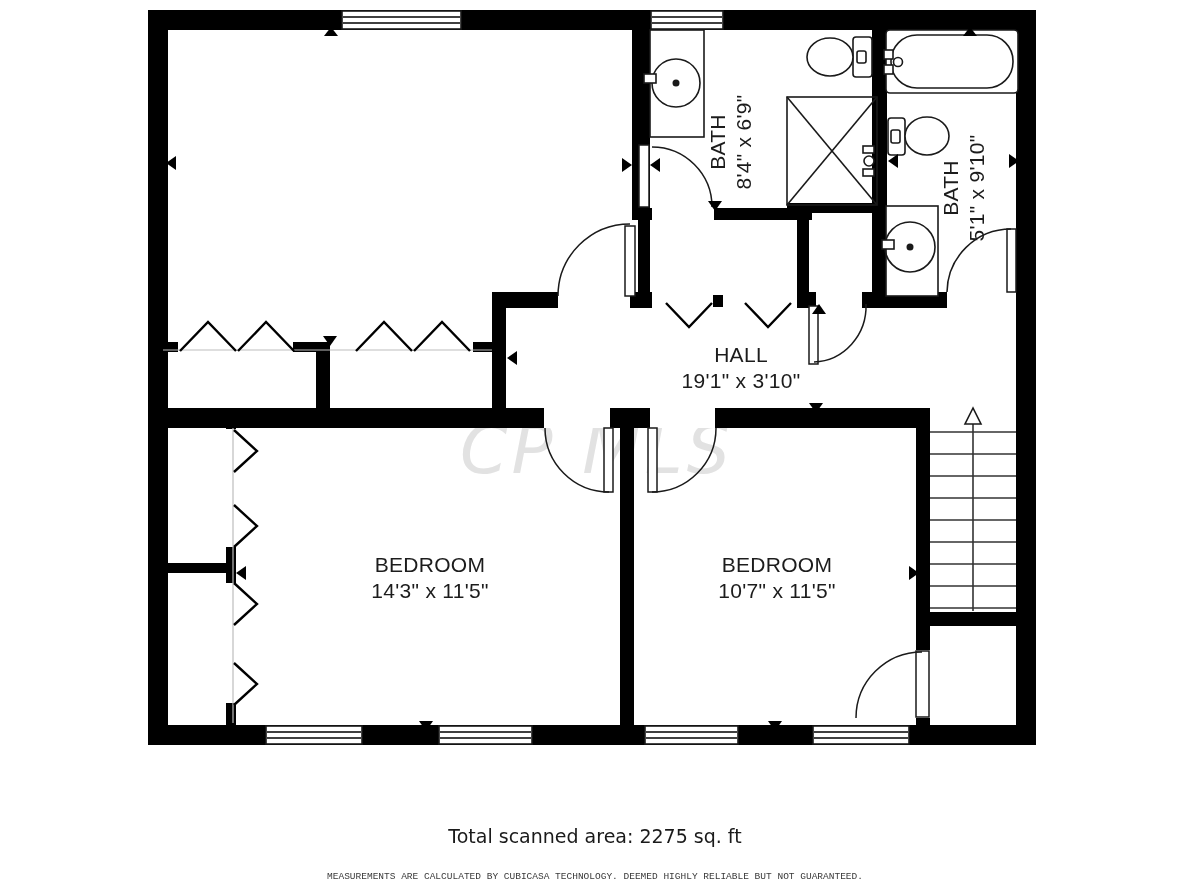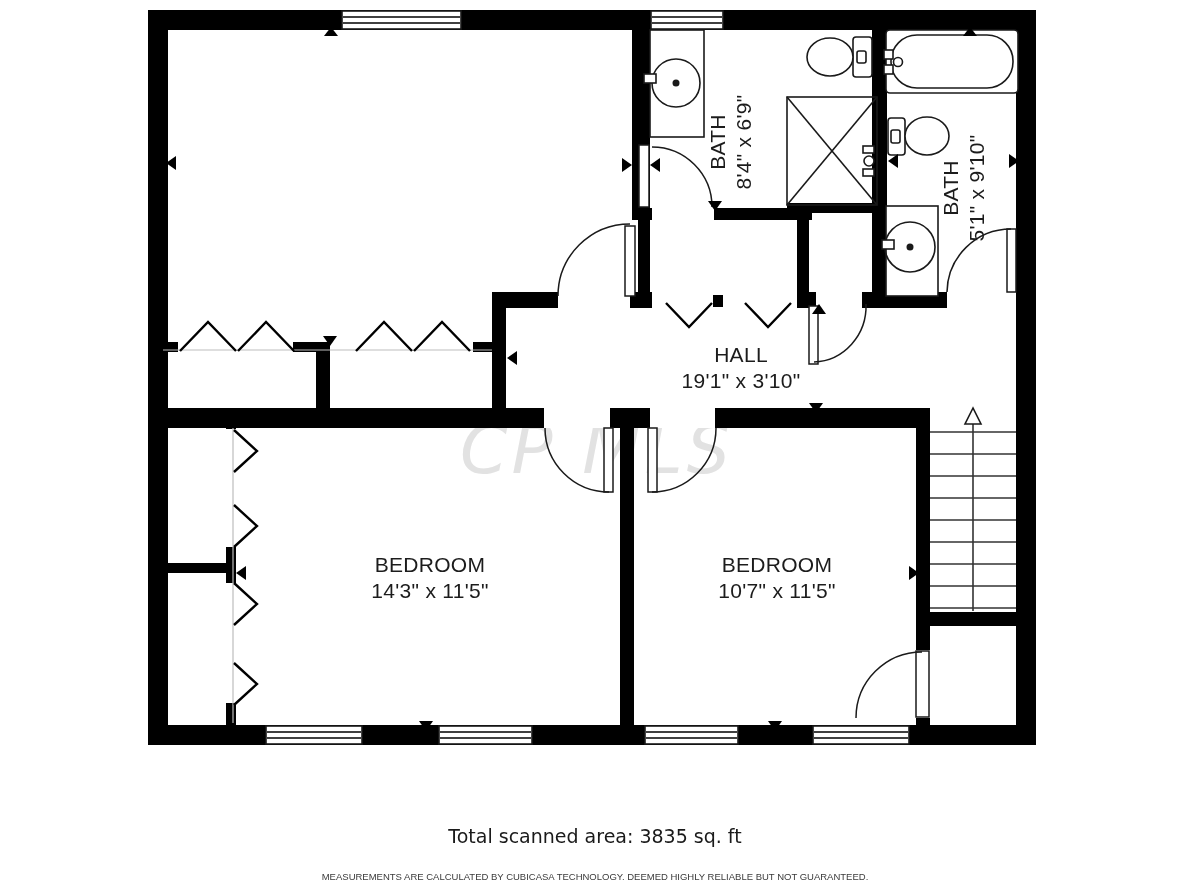--- a/index.html
+++ b/index.html
@@ -10,21 +10,21 @@
              font-size:68px;letter-spacing:4px;color:#e2e2e2;white-space:nowrap;z-index:1;}
   svg.plan{position:absolute;left:0;top:0;z-index:2;}
   .room-label{position:absolute;z-index:3;transform:translate(-50%,-50%);
               text-align:center;color:#1c1c1c;font-size:21px;line-height:1.26;
               white-space:nowrap;letter-spacing:0.3px;}
   .room-label.vertical{transform:translate(-50%,-50%) rotate(-90deg);}
   .footer-total{position:absolute;left:595px;top:836px;transform:translate(-50%,-50%);
                 font-family:"DejaVu Sans",sans-serif;font-size:19px;color:#1a1a1a;
                 white-space:nowrap;z-index:3;}
   .footer-disclaimer{position:absolute;left:595px;top:876px;transform:translate(-50%,-50%);
-                font-family:Liberation Sans, sans-serif;font-size:9.5px;color:#3a3a3a;
+                font-family:Liberation Mono, monospace;font-size:9.5px;color:#3a3a3a;
                 white-space:nowrap;z-index:3;}
   .wall{fill:#000;}
   .opening{fill:#fff;}
   .fx{fill:none;stroke:#1a1a1a;stroke-width:1.6;}
   .fxw{fill:#fff;stroke:#1a1a1a;stroke-width:1.6;}
   .arc{fill:none;stroke:#1a1a1a;stroke-width:1.5;}
   .leaf{fill:#fff;stroke:#1a1a1a;stroke-width:1.5;}
   .chev{fill:none;stroke:#000;stroke-width:2.4;}
   .tread{stroke:#333;stroke-width:1.6;}
   .thinline{stroke:#bdbdbd;stroke-width:1.2;}
@@ -271,16 +271,16 @@
   <div class="room-label" style="left:430px;top:578px;">
     <div>BEDROOM</div>
     <div>14'3" x 11'5"</div>
   </div>
 
   <div class="room-label" style="left:777px;top:578px;">
     <div>BEDROOM</div>
     <div>10'7" x 11'5"</div>
   </div>
 
-  <div class="footer-total">Total scanned area: 3835 sq. ft</div>
+  <div class="footer-total">Total scanned area: 2275 sq. ft</div>
   <div class="footer-disclaimer">MEASUREMENTS ARE CALCULATED BY CUBICASA TECHNOLOGY. DEEMED HIGHLY RELIABLE BUT NOT GUARANTEED.</div>
 
 </div>
 
 </body></html>

